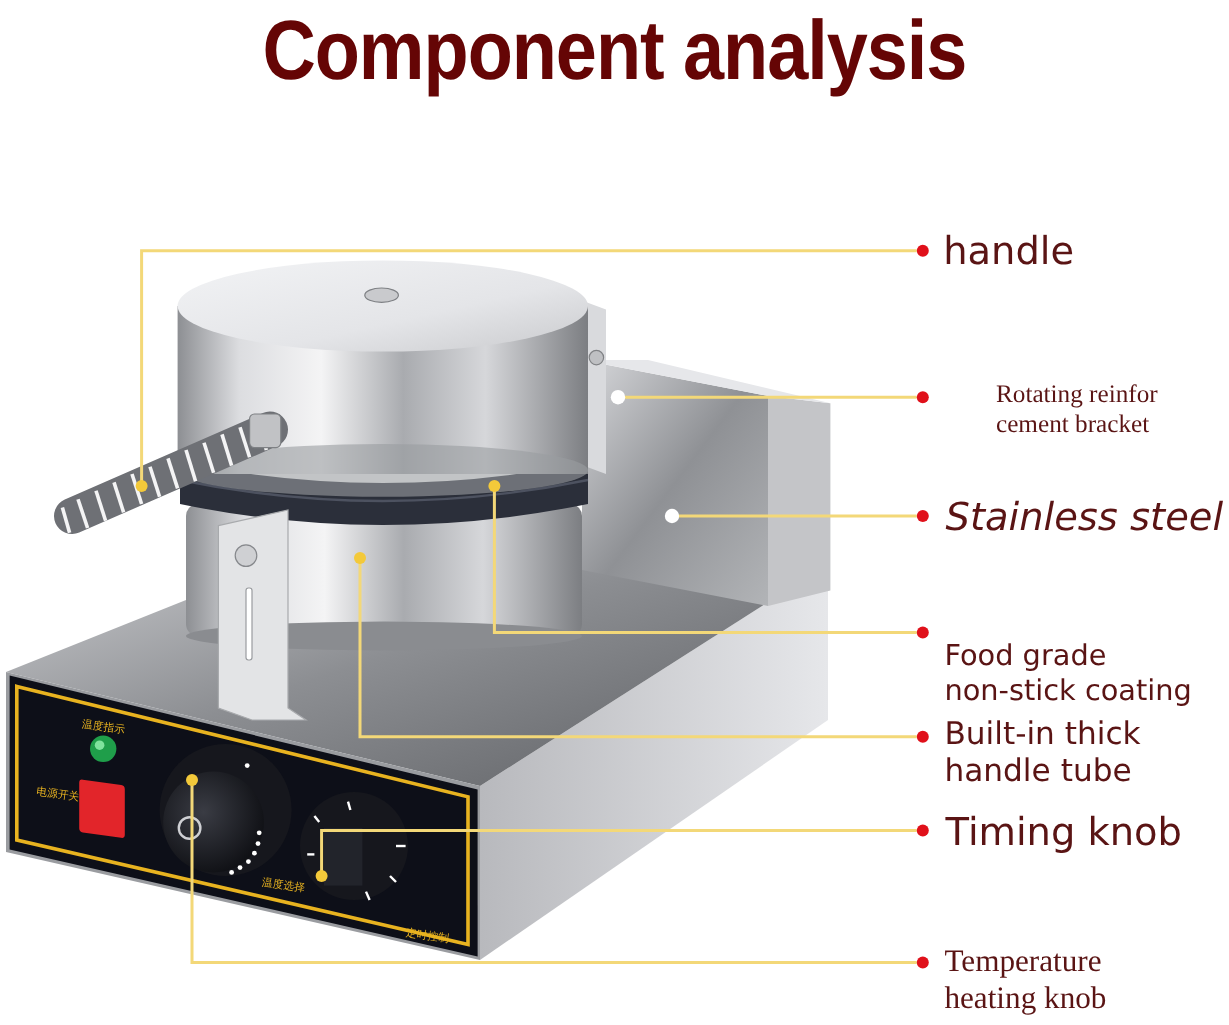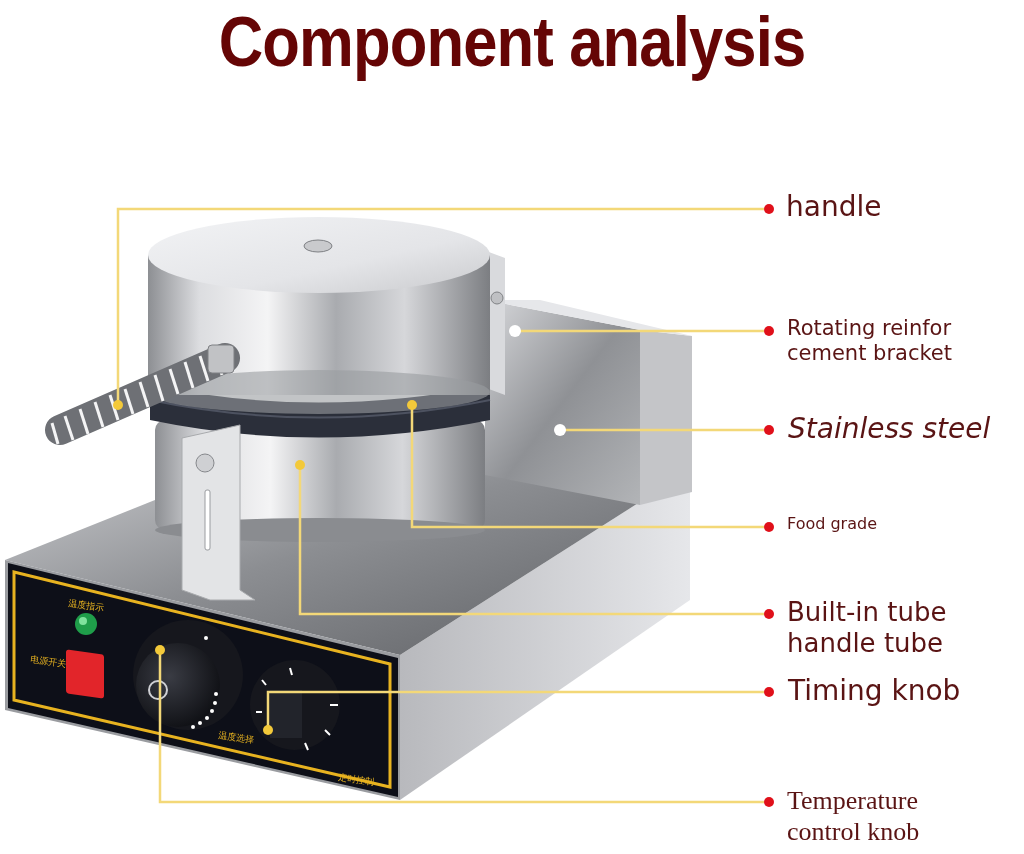--- a/index.html
+++ b/index.html
@@ -7,21 +7,21 @@
   .title {
     position: absolute; left: 0; right: 0; top: 2px; text-align: center;
     font-family: "Liberation Sans", sans-serif; font-weight: bold;
     font-size: 70px; color: #650505; letter-spacing: -1px; transform: scaleX(0.88);
   }
   .stage { position: absolute; left: 0; top: 0; width: 1024px; height: 854px; }
   .label {
     position: absolute; color: #5a1414; font-family: "DejaVu Sans", sans-serif;
     line-height: 1.2; white-space: nowrap;
   }
-  .label.l1 { font-size: 28px; }
+  .label.l1 { font-size: 32px; }
   .label.l2 { font-size: 21px; }
   .label.l3 { font-size: 26px; }
   .dot-red { position:absolute; width:10px; height:10px; border-radius:50%; background:#e0101a; }
 </style>
 </head>
 <body>
 
 <div class="title">Component analysis</div>
 
 <svg class="stage" viewBox="0 0 1024 854" xmlns="http://www.w3.org/2000/svg">
@@ -172,34 +172,35 @@
 <div class="dot-red" style="left:764px; top:204px;"></div>
 <div class="dot-red" style="left:764px; top:326px;"></div>
 <div class="dot-red" style="left:764px; top:425px;"></div>
 <div class="dot-red" style="left:764px; top:522px;"></div>
 <div class="dot-red" style="left:764px; top:609px;"></div>
 <div class="dot-red" style="left:764px; top:687px;"></div>
 <div class="dot-red" style="left:764px; top:797px;"></div>
 
 <div class="label l1" style="left:786px; top:190px;">handle</div>
 
-<div class="label l2" style="left:787px; top:316px;">
+<div class="label l2" style="left:830px; top:316px;font-family:Liberation Serif, serif;">
   <div>Rotating reinfor</div>
   <div>cement bracket</div>
 </div>
 
 <div class="label l1" style="left:788px; top:412px;font-style:italic;">Stainless steel</div>
 
-<div class="label l3" style="left:787px; top:514px; font-size:16px;">
+<div class="label l3" style="left:787px; top:532px; font-size:24px;">
   <div>Food grade</div>
+  <div>non-stick coating</div>
 </div>
 
 <div class="label l3" style="left:787px; top:597px;">
-  <div>Built-in tube</div>
+  <div>Built-in thick</div>
   <div>handle tube</div>
 </div>
 
 <div class="label l1" style="left:788px; top:674px;">Timing knob</div>
 
 <div class="label l3" style="left:787px; top:785px;font-family:Liberation Serif, serif;">
   <div>Temperature</div>
-  <div>control knob</div>
+  <div>heating knob</div>
 </div>
 
 </body></html>

